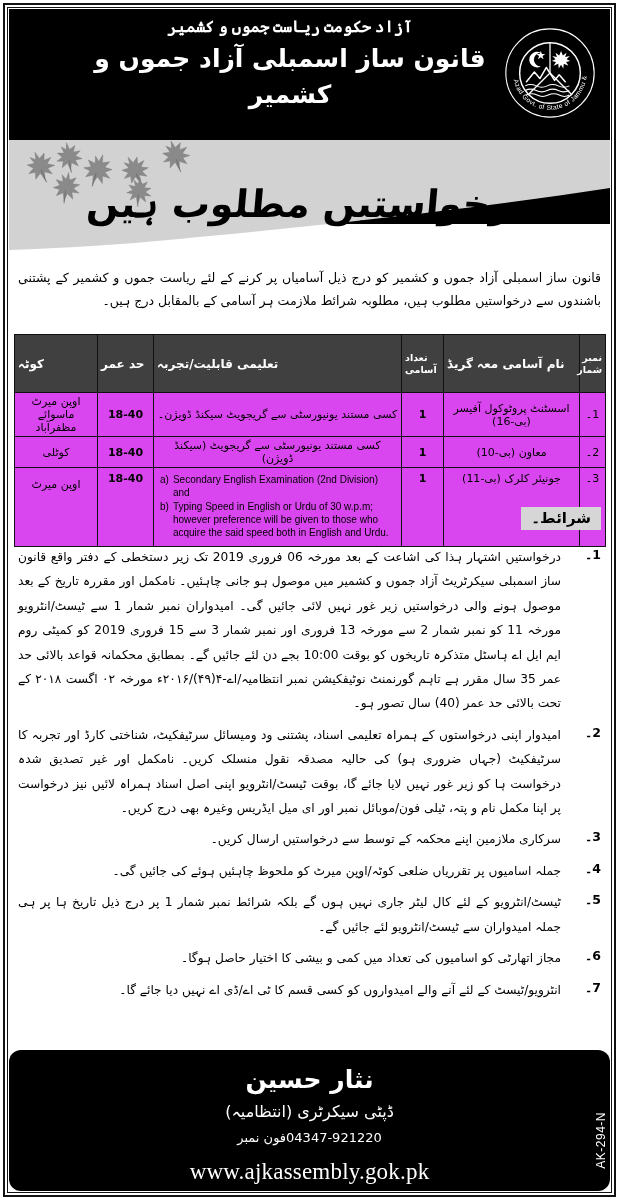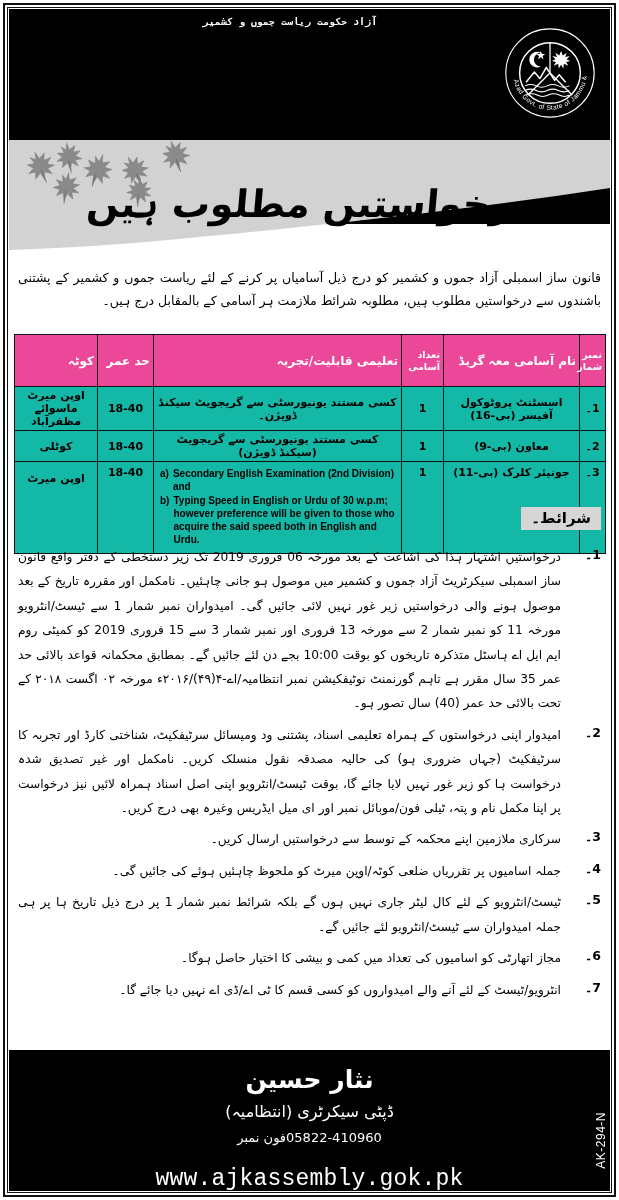--- a/index.html
+++ b/index.html
@@ -49,22 +49,22 @@
   .banner-text {
     position: absolute;
     right: 105px;
     top: 6px;
     width: 430px;
     text-align: center;
     color: #fff;
     direction: rtl;
   }
   .gov-line {
-    font-family: Liberation Mono, monospace;
-    font-size: 10px;
+    font-family: Liberation Serif, serif;
+    font-size: 16px;
     font-weight: bold;
     letter-spacing: 0.3px;
     line-height: 1.5;
     margin-bottom: 2px;
   }
   .assembly-line {
     font-family: "DejaVu Sans", sans-serif;
     font-size: 25px;
     font-weight: bold;
     line-height: 1.45;
@@ -145,39 +145,38 @@
     table-layout: fixed;
     direction: rtl;
   }
   table.jobs th, table.jobs td {
     border: 1px solid #111;
     vertical-align: middle;
     padding: 2px 3px;
     box-sizing: border-box;
   }
   table.jobs thead th {
-    background: #ec4899;
+    background: #404040;
     color: #fff;
-    height: 52px;
+    height: 58px;
     font-family: "DejaVu Sans", sans-serif;
     font-size: 12px;
     font-weight: bold;
-    text-align: right;
+    text-align: left;
   }
   table.jobs thead th.small-head {
     font-size: 9.5px;
     line-height: 1.25;
   }
   table.jobs tbody td {
-    background: #14b8a6;
+    background: #d946ef;
     color: #000;
     font-family: "DejaVu Sans", sans-serif;
     font-size: 11px;
     text-align: center;
-    font-weight: bold;
   }
   td.c-sr { width: 26px; font-size: 11.5px; }
   td.c-title { width: 136px; text-align: right; padding-right: 5px; font-size: 11px; }
   td.c-count { width: 42px; font-size: 12px; font-weight: bold; }
   td.c-qual { width: 248px; text-align: right; padding-right: 6px; }
   td.c-age { width: 56px; font-size: 12px; font-weight: bold; direction: ltr; }
   td.c-quota { width: 83px; font-size: 10.5px; }
 
   .qual-en {
     direction: ltr;
@@ -244,20 +243,21 @@
   .footer {
     position: absolute;
     left: 9px;
     bottom: 9px;
     width: 601px;
     height: 141px;
     background: #000;
     color: #fff;
     text-align: center;
     direction: rtl;
+    border-radius: 12px;
   }
   .sig-name {
     font-family: "DejaVu Sans", sans-serif;
     font-size: 25px;
     font-weight: bold;
     padding-top: 14px;
     line-height: 1.3;
   }
   .sig-title {
     font-family: "DejaVu Sans", sans-serif;
@@ -265,24 +265,24 @@
     line-height: 1.6;
     margin-top: 2px;
   }
   .sig-phone {
     font-family: "DejaVu Sans", sans-serif;
     font-size: 13px;
     margin-top: 4px;
     line-height: 1.5;
   }
   .sig-web {
-    font-family: Liberation Mono, monospace;
+    font-family: Liberation Serif, serif;
     font-size: 23px;
     direction: ltr;
-    margin-top: 18px;
+    margin-top: 11px;
     letter-spacing: 0.2px;
   }
   .ref-code {
     position: absolute;
     right: 2px;
     bottom: 22px;
     color: #fff;
     font-family: "Liberation Sans", sans-serif;
     font-size: 12px;
     letter-spacing: 0.5px;
@@ -318,20 +318,21 @@
             <path id="emblemArc" d="M 10 50 A 40 40 0 0 0 90 50"></path>
           </defs>
         <text font-family="Liberation Sans, sans-serif" font-size="7.2" fill="#ffffff" letter-spacing="0.4">
           <textPath href="#emblemArc" startOffset="6%">Azad Govt. of State of Jammu &amp; Kashmir</textPath>
         </text>
       </svg>
     </div>
 
     <div class="banner-text">
       <div class="gov-line">آزاد حکومت ریاست جموں و کشمیر</div>
+      <div class="assembly-line">قانون ساز اسمبلی آزاد جموں و کشمیر</div>
     </div>
   </div>
 
   <div class="wave-band">
     <svg width="601" height="110" viewBox="0 0 601 110" aria-hidden="true">
       <path d="M0 0 H601 V26 C470 44 330 58 170 74 C110 80 55 86 0 96 Z" fill="#000000"></path>
       <path d="M0 0 H601 V36 C470 56 330 70 170 86 C110 92 55 98 0 108 L0 96 C55 86 110 80 170 74 C330 58 470 44 601 26 V0 Z" fill="#9a9a9a"></path>
       <path d="M0 0 H601 V48 C470 68 330 84 170 99 C110 105 55 108 0 110 Z" fill="#d2d2d2"></path>
       <g fill="#8a8a8a" stroke="#6e6e6e" stroke-width="0.5">
         <g transform="translate(14,16) rotate(-18) scale(0.62)">
@@ -388,21 +389,21 @@
         <tr>
           <td class="c-sr">1۔</td>
           <td class="c-title">اسسٹنٹ پروٹوکول آفیسر (بی-16)</td>
           <td class="c-count">1</td>
           <td class="c-qual">کسی مستند یونیورسٹی سے گریجویٹ سیکنڈ ڈویژن۔</td>
           <td class="c-age">18-40</td>
           <td class="c-quota">اوپن میرٹ ماسوائے مظفرآباد</td>
         </tr>
         <tr>
           <td class="c-sr">2۔</td>
-          <td class="c-title">معاون (بی-9)</td>
+          <td class="c-title">معاون (بی-10)</td>
           <td class="c-count">1</td>
           <td class="c-qual">کسی مستند یونیورسٹی سے گریجویٹ (سیکنڈ ڈویژن)</td>
           <td class="c-age">18-40</td>
           <td class="c-quota">کوٹلی</td>
         </tr>
         <tr>
           <td class="c-sr" style="vertical-align:top;padding-top:4px">3۔</td>
           <td class="c-title" style="vertical-align:top;padding-top:4px">جونیئر کلرک (بی-11)</td>
           <td class="c-count" style="vertical-align:top;padding-top:4px">1</td>
           <td class="c-qual" style="vertical-align:top">
@@ -453,18 +454,18 @@
     </div>
     <div class="cond-item">
       <div class="cond-num">7۔</div>
       <div class="cond-body short">انٹرویو/ٹیسٹ کے لئے آنے والے امیدواروں کو کسی قسم کا ٹی اے/ڈی اے نہیں دیا جائے گا۔</div>
     </div>
   </div>
 
   <div class="footer">
     <div class="sig-name">نثار حسین</div>
     <div class="sig-title">ڈپٹی سیکرٹری (انتظامیہ)</div>
-    <div class="sig-phone"><span>05822-410960</span><span>فون نمبر</span></div>
+    <div class="sig-phone"><span>04347-921220</span><span>فون نمبر</span></div>
     <div class="sig-web">www.ajkassembly.gok.pk</div>
     <div class="ref-code">AK-294-N</div>
   </div>
 
 </div>
 
 </body></html>

